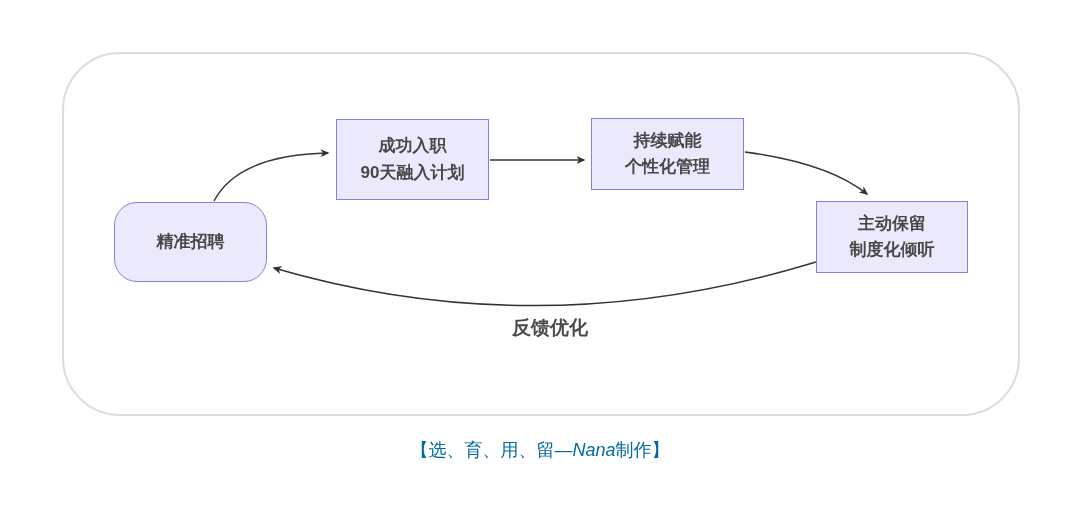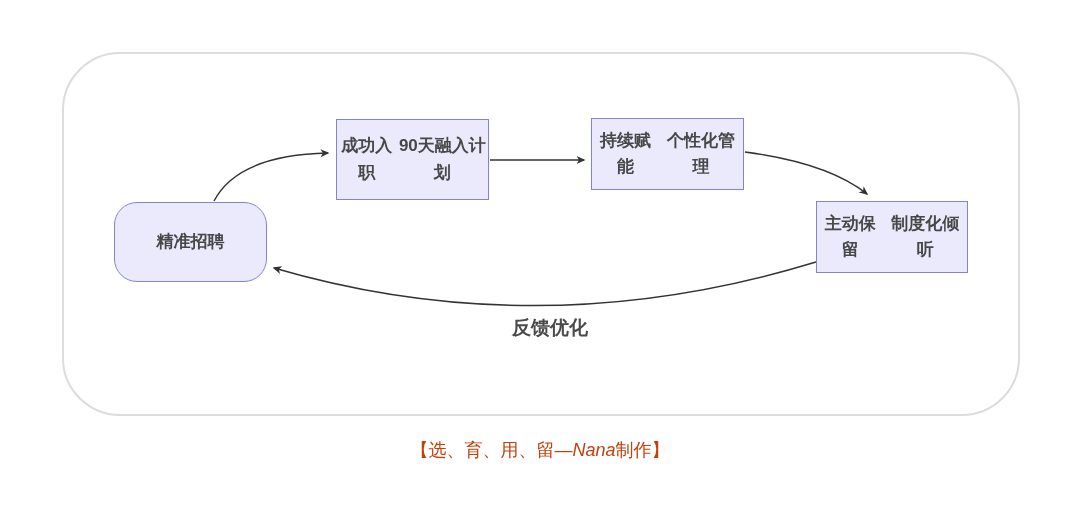--- a/index.html
+++ b/index.html
@@ -11,41 +11,41 @@
   .canvas { position: absolute; left: 0; top: 0; width: 1080px; height: 505px; }
 
   .frame {
     position: absolute; left: 62px; top: 52px; width: 958px; height: 364px;
     border: 2px solid #dcdcdc; border-radius: 58px; background: #ffffff;
   }
 
   .arrow-layer { position: absolute; left: 0; top: 0; width: 1080px; height: 505px; }
 
   .node {
-    position: absolute; display: flex; flex-direction: row;
+    position: absolute; display: flex; flex-direction: column;
     align-items: center; justify-content: center;
     background: #eaeafc; border: 1px solid #8282de;
     color: #474747; font-weight: bold; font-size: 17px; line-height: 1.55;
     text-align: center;
   }
   .node-recruit  { left: 114px; top: 202px; width: 153px; height: 80px; border-radius: 23px; }
   .node-onboard  { left: 336px; top: 119px; width: 153px; height: 81px; }
   .node-empower  { left: 591px; top: 118px; width: 153px; height: 72px; }
   .node-retain   { left: 816px; top: 201px; width: 152px; height: 72px; }
 
   .edge-label {
     position: absolute; left: 470px; top: 271px; width: 160px;
     text-align: center; font-size: 19px; font-weight: bold; color: #4a4a4a;
     background: transparent;
     margin-top: 44px;
   }
 
   .caption {
     position: absolute; left: 0; top: 438px; width: 1080px;
-    text-align: center; font-size: 18px; color: #c2410c;
+    text-align: center; font-size: 18px; color: #0369a1;
   }
   .caption .it { font-style: italic; }
 </style>
 </head>
 <body>
 
 <div class="canvas">
 
   <div class="frame"></div>
 

